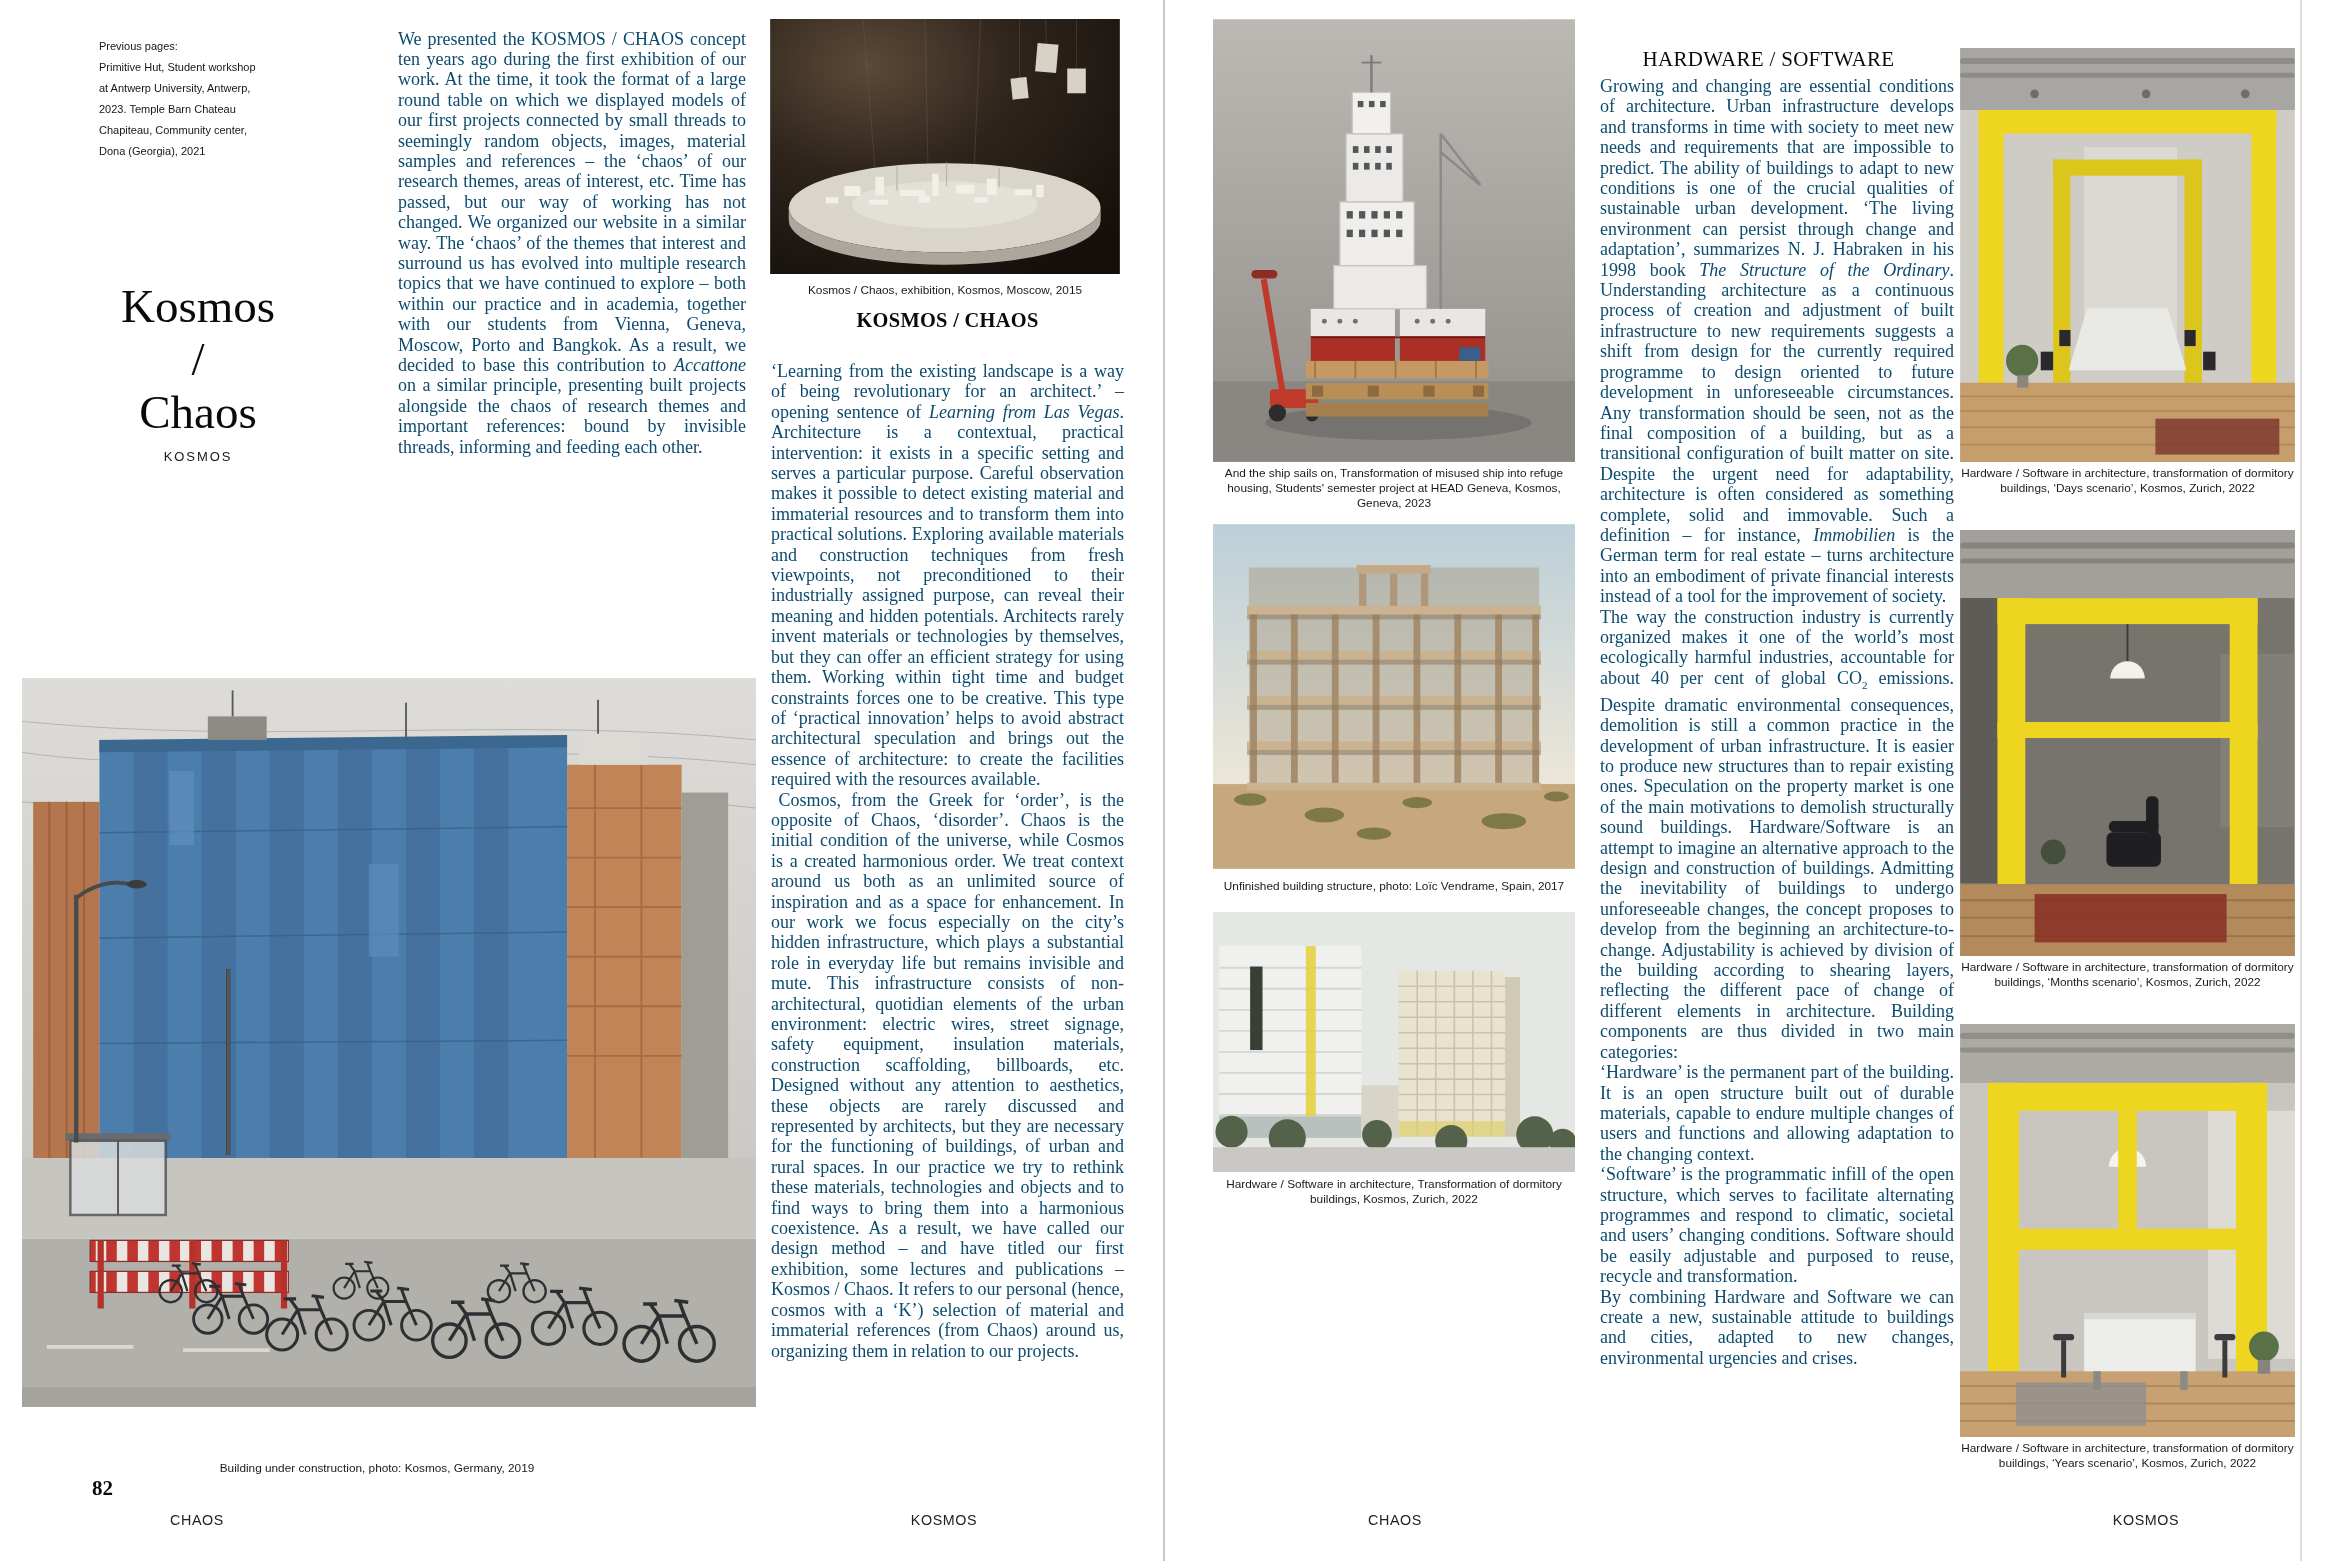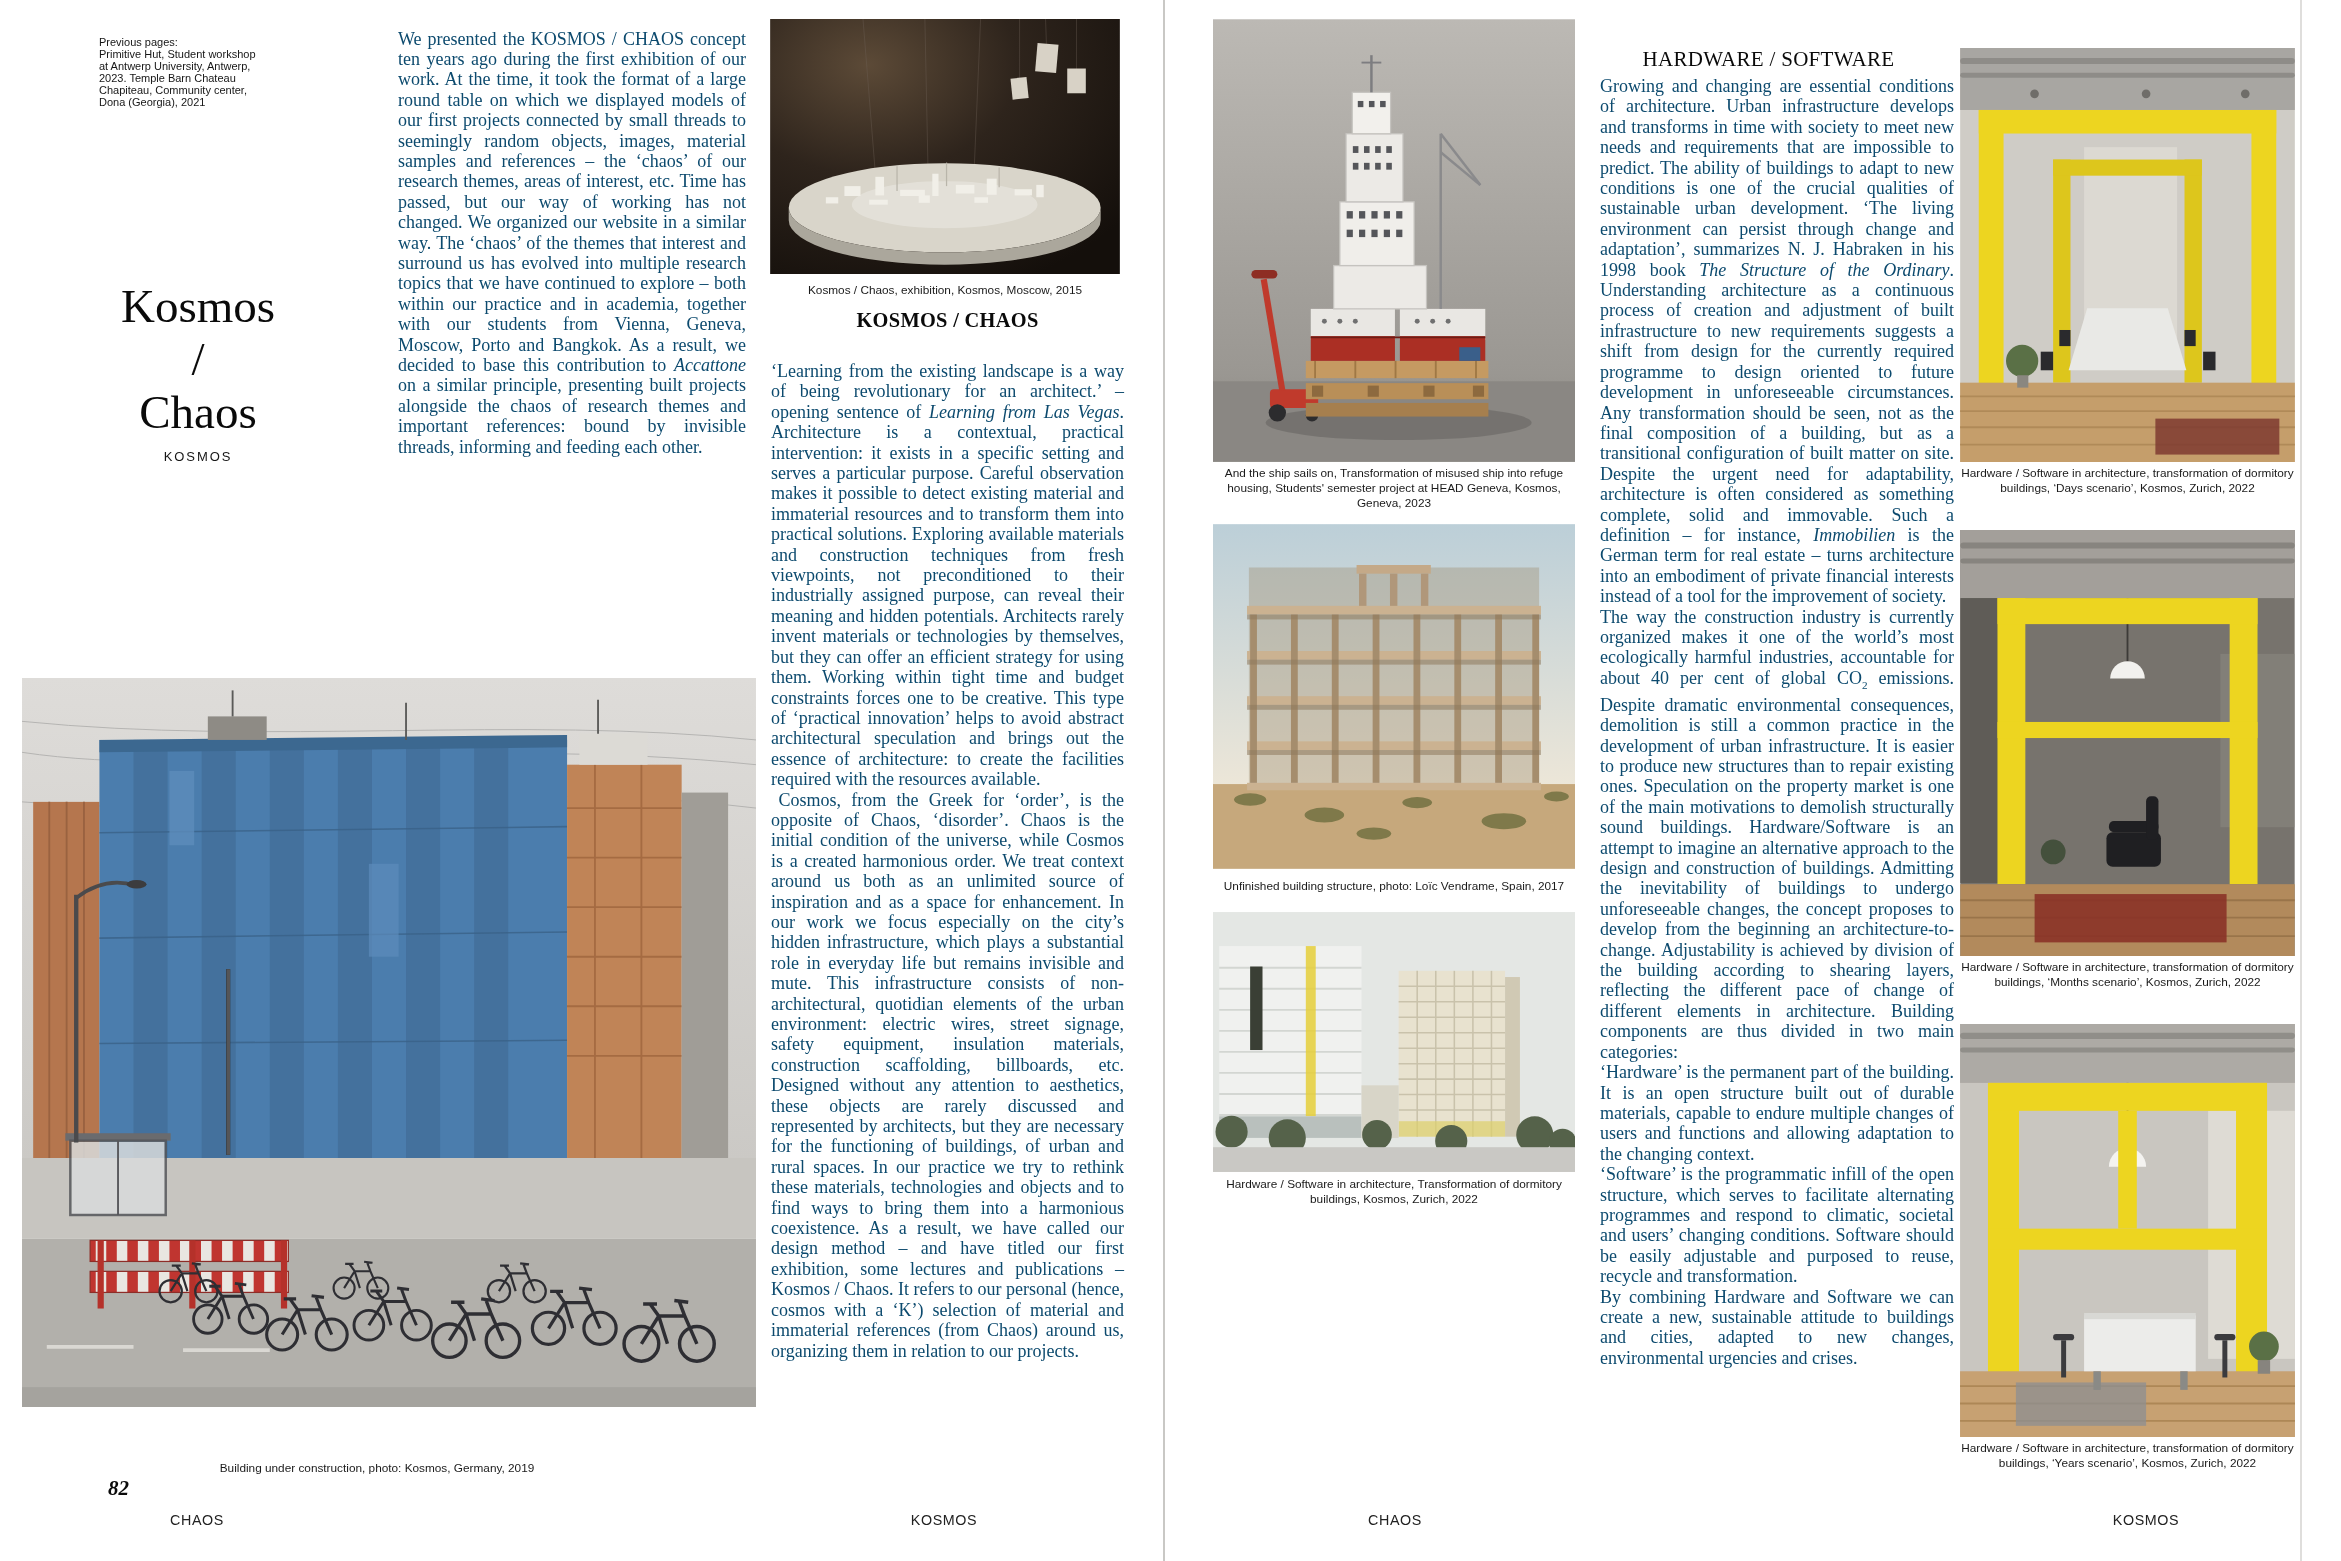--- a/index.html
+++ b/index.html
@@ -11,21 +11,21 @@
   .abs{position:absolute;}
   .body-col{font-size:18px;line-height:20.4px;text-align:justify;color:#0c4a6e;}
   .body-col p{margin:0;}
   .body-col p.indent{text-indent:7.4px;}
   .caption{
     font-family:"Liberation Sans", sans-serif;
     font-size:11.8px;line-height:15px;text-align:center;color:#1a1a1a;
   }
   .smallnote{
     font-family:"Liberation Sans", sans-serif;
-    font-size:11px;line-height:12px;white-space:pre-line;color:#161616;
+    font-size:11px;line-height:21px;white-space:pre-line;color:#161616;
   }
   .display-title{font-size:47px;line-height:53px;text-align:center;color:#0a0a0a;}
   .kosmos-label{
     font-family:"Liberation Sans", sans-serif;
     font-size:13px;letter-spacing:1.9px;text-align:center;margin-top:10px;color:#161616;
   }
   .sec-head{font-size:20.4px;letter-spacing:0.3px;text-align:center;color:#0a0a0a;}
   .footer-word{
     font-family:"Liberation Sans", sans-serif;
     font-size:14.3px;letter-spacing:0.6px;color:#222;transform:translateX(-50%);
@@ -217,21 +217,21 @@
     <use href="#bike" transform="translate(1000,1075) scale(1.4)"></use>
     <use href="#bike" transform="translate(240,990) scale(0.9)"></use>
     <use href="#bike" transform="translate(520,985) scale(0.85)"></use>
     <use href="#bike" transform="translate(770,990) scale(0.9)"></use>
   </g>
   <rect x="0" y="1145" width="1185" height="32" fill="#a5a39e"></rect>
 </svg>
 </div>
 <div class="abs caption" style="left:10px;top:1419px;width:734px;margin-top:42px;">Building under construction, photo: Kosmos, Germany, 2019</div>
 
-<div class="abs pagenum" style="left:108px;top:1476px;font-style:italic;">82</div>
+<div class="abs pagenum" style="left:92px;top:1476px;">82</div>
 <div class="abs footer-word" style="left:197px;top:1512px;">CHAOS</div>
 <div class="abs footer-word" style="left:944px;top:1512px;">KOSMOS</div>
 
 <div class="abs vline" style="left:1163px;top:0;width:1.9px;height:1561px;"></div>
 <div class="abs vline" style="left:2300px;top:0;width:1.9px;height:1561px;opacity:0.6;"></div>
 
 <div class="abs" style="left:1213px;top:18.6px;width:362px;height:443px;">
 <svg viewBox="0 0 585 715" width="362" height="443">
   <defs>
     <linearGradient id="shbg" x1="0" y1="0" x2="0" y2="1">

